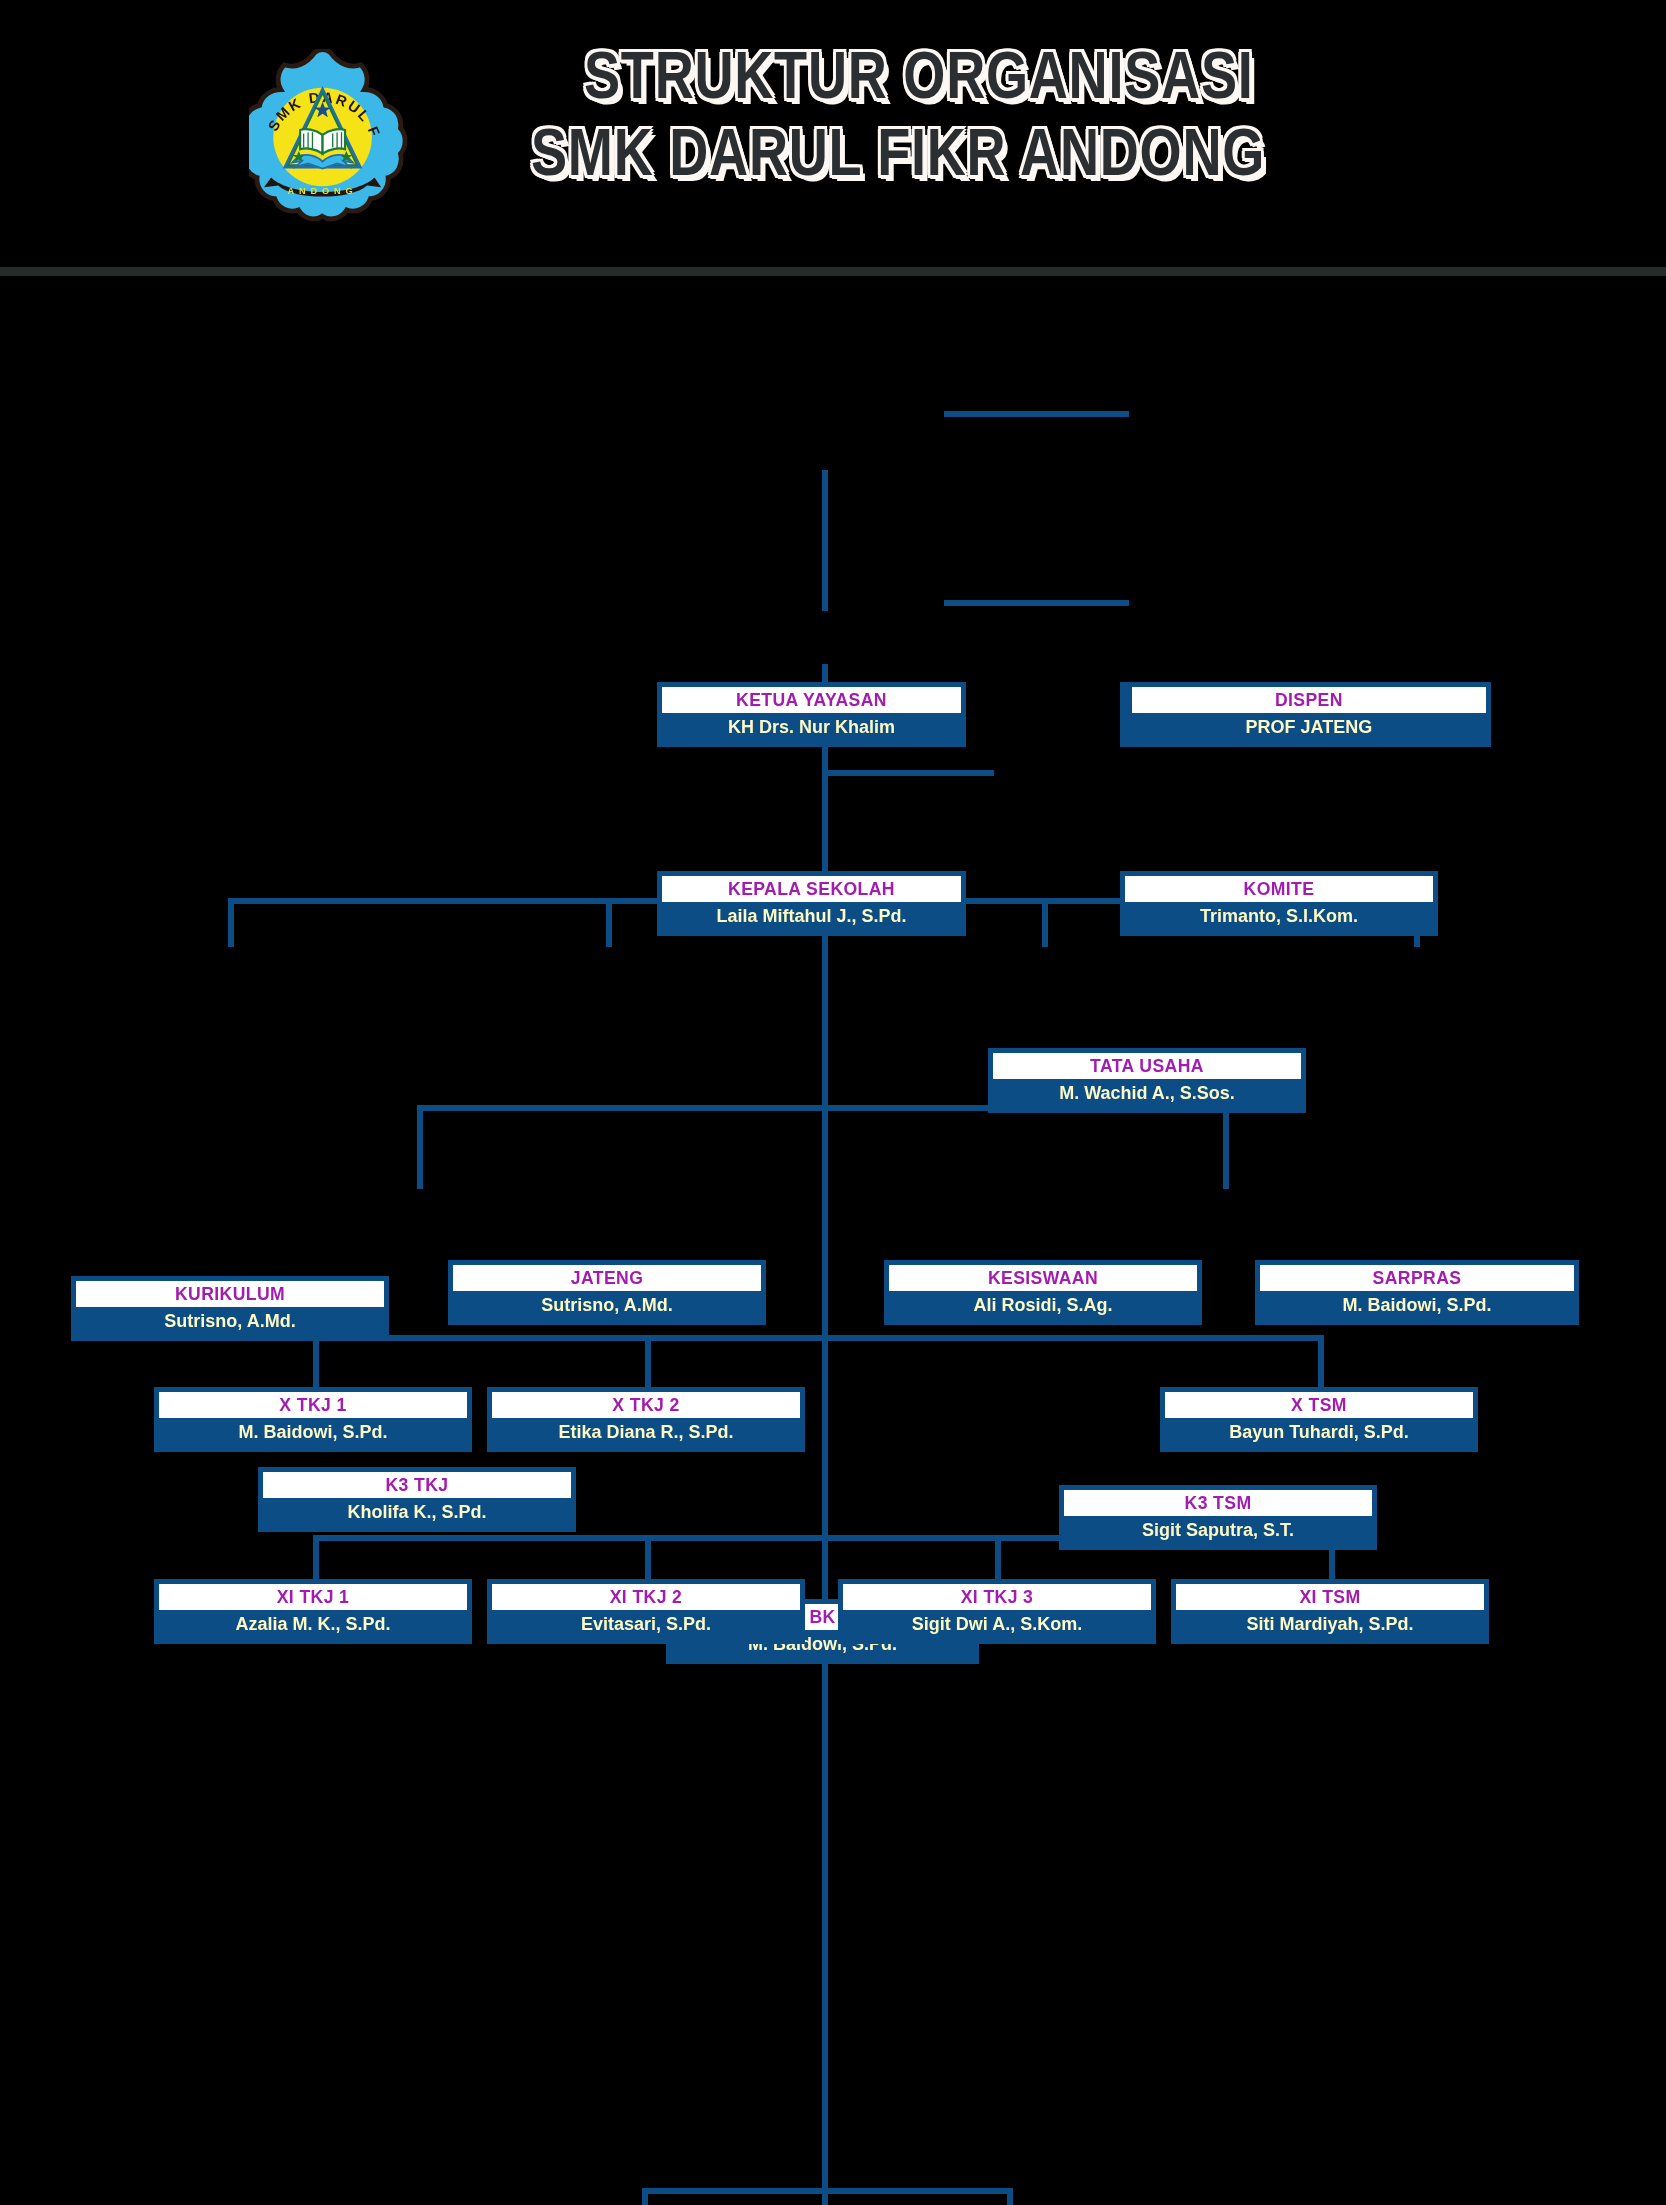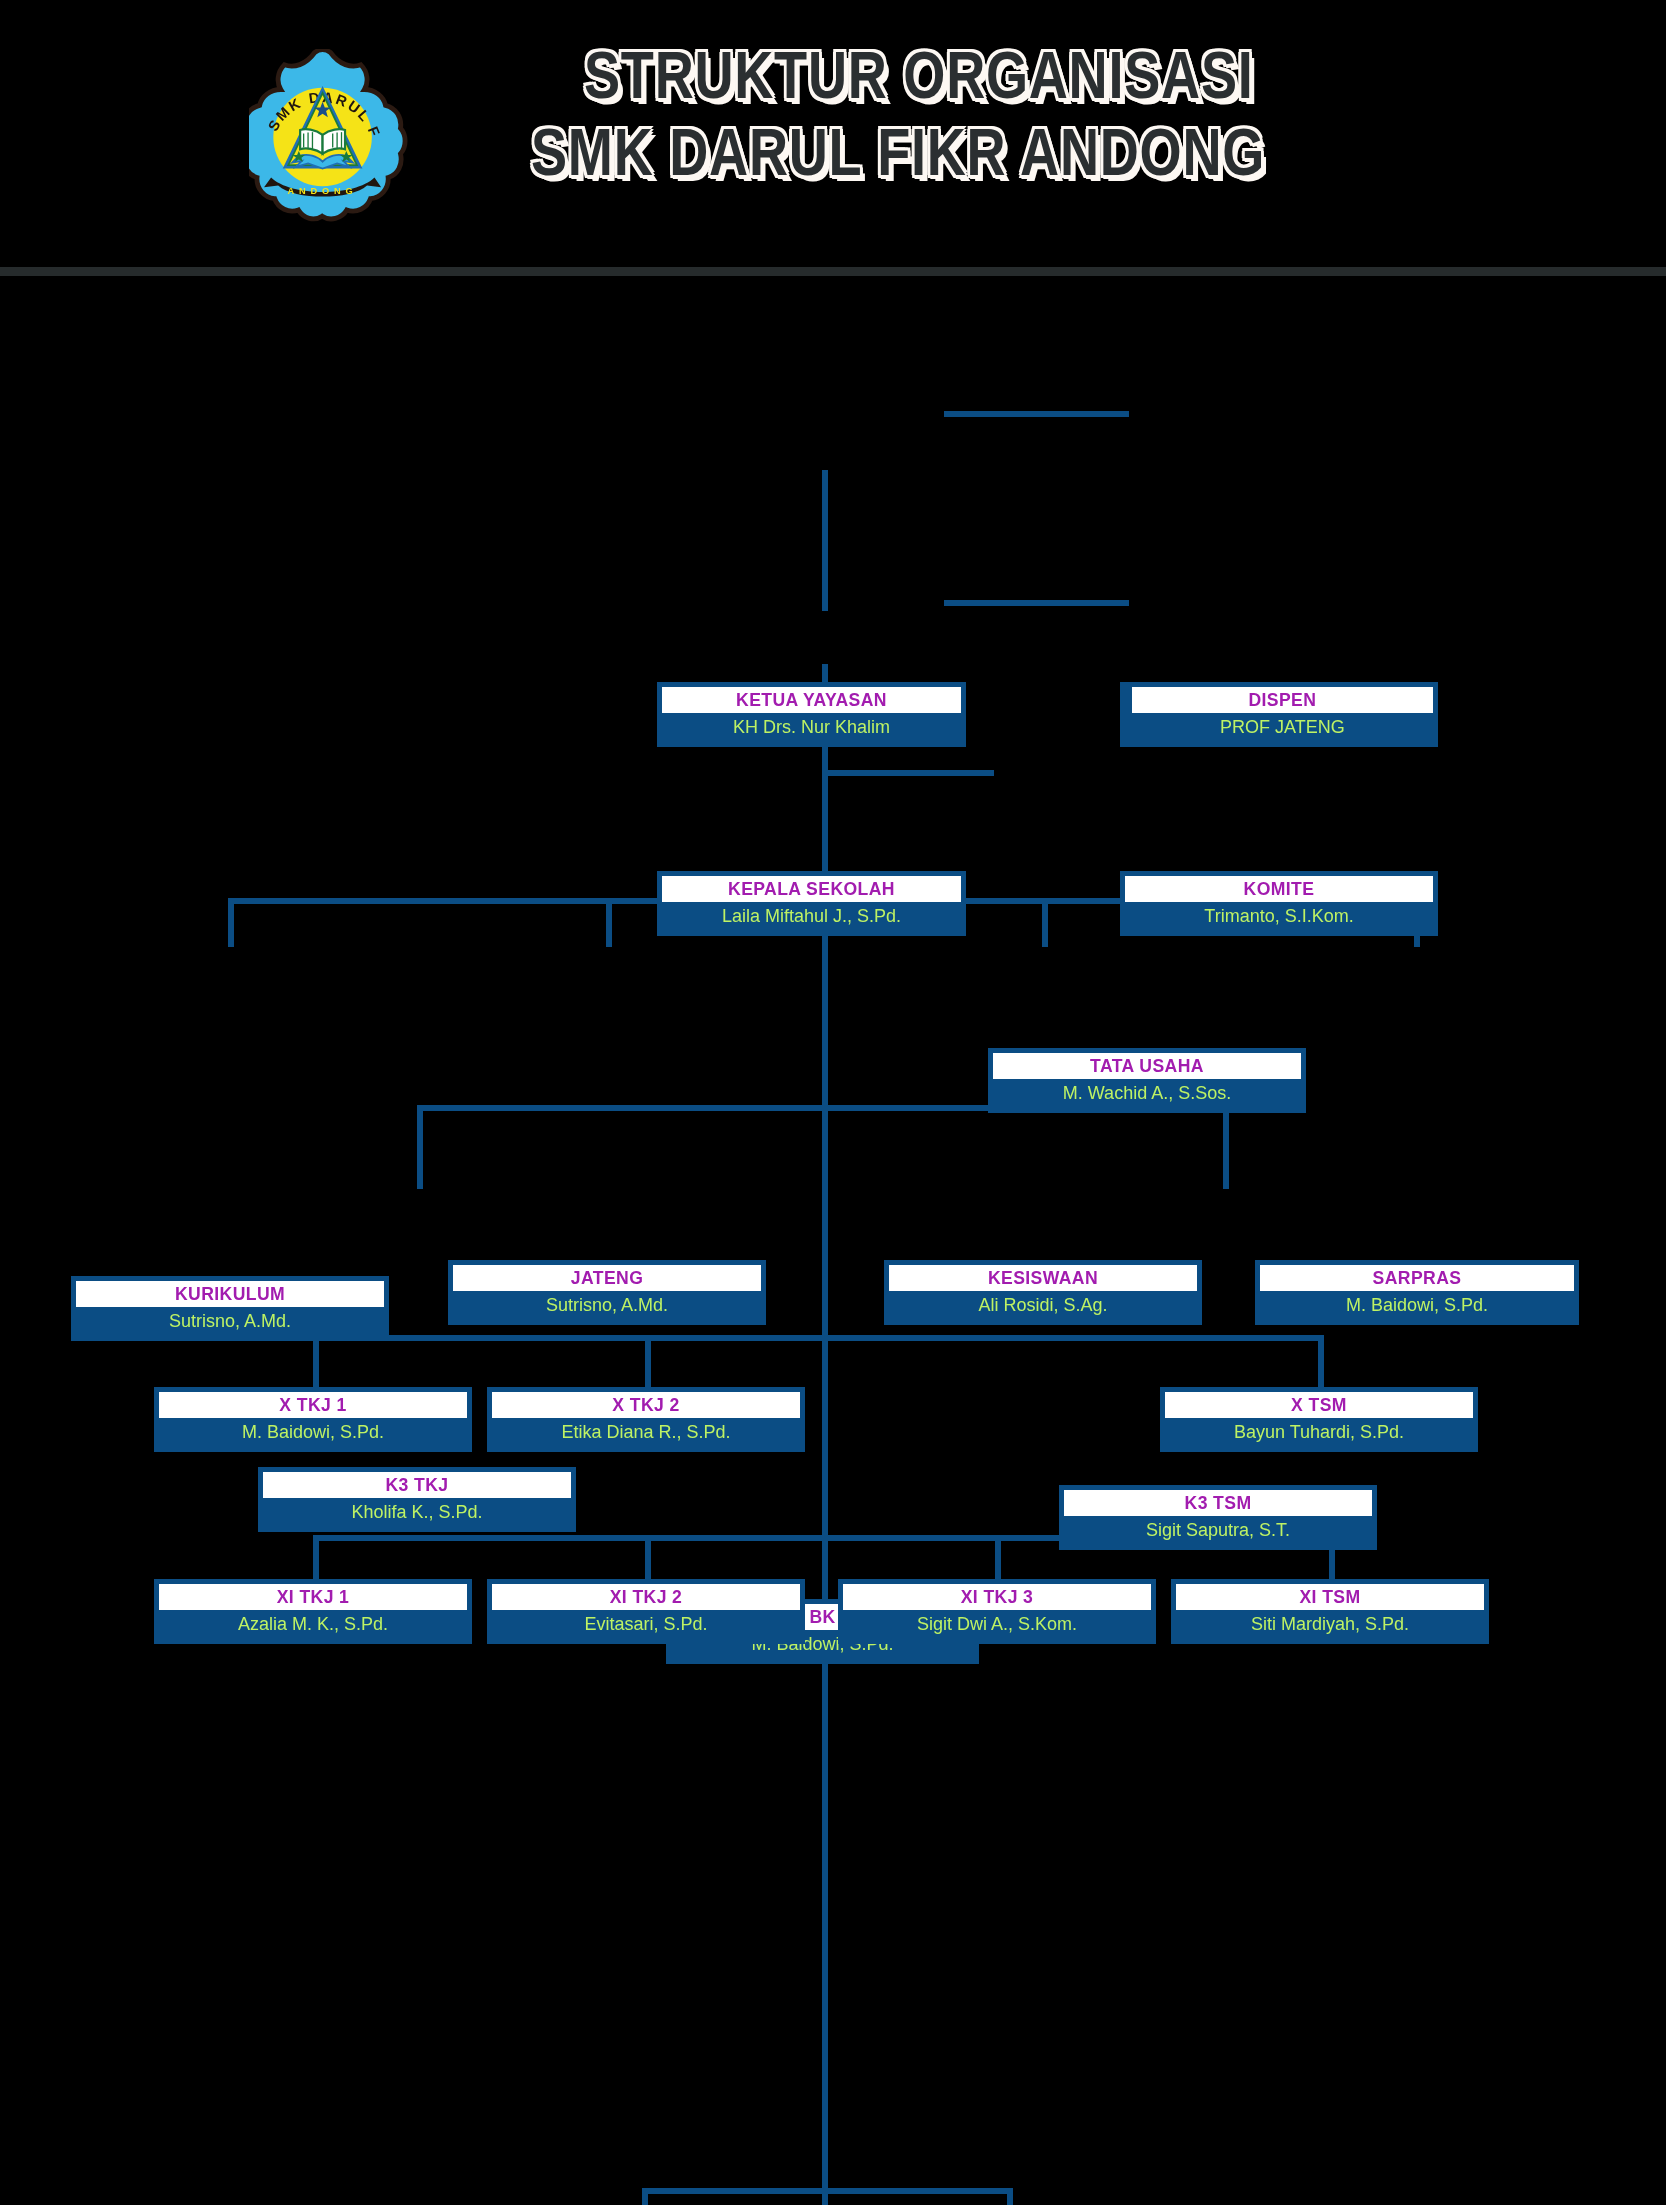--- a/index.html
+++ b/index.html
@@ -43,21 +43,21 @@
   #chart{position:absolute;left:0;top:276px;width:1667px;height:2224px;}
 
   
   .node{position:absolute;background:#0b4d84;box-sizing:border-box;padding:5.3px;}
   .node .hd{
     background:#ffffff;color:#a21caf;font-weight:bold;
     display:flex;align-items:center;justify-content:center;text-align:center;
     letter-spacing:0.4px;box-sizing:border-box;
   }
   .node .nm{
-    color:#bef264;font-weight:normal;
+    color:#fef9c3;font-weight:bold;
     display:flex;align-items:center;justify-content:center;text-align:center;
     box-sizing:border-box;
   }
 
   
   .n-std .hd{height:25.6px;font-size:17.6px;}
   .n-std .nm{height:29px;font-size:18px;}
 
   
   .ln{position:absolute;background:#0b4d84;}
@@ -168,21 +168,21 @@
 
   <div class="ln h" style="left:642px;top:1912px;width:370px;"></div>
   <div class="ln v" style="left:642px;top:1912px;height:53px;"></div>
   <div class="ln v" style="left:1007px;top:1912px;height:53px;"></div>
 
   <div class="node n-std" style="left:657px;top:406px;width:309px;">
     <div class="hd">KETUA YAYASAN</div>
     <div class="nm">KH Drs. Nur Khalim</div>
   </div>
 
-  <div class="node n-std" style="left:1120px;top:406px;width:318px;padding-left:12px;">
+  <div class="node n-std" style="left:1120px;top:406px;width:371px;padding-left:12px;">
     <div class="hd">DISPEN</div>
     <div class="nm">PROF JATENG</div>
   </div>
 
   <div class="node n-std" style="left:657px;top:595px;width:309px;">
     <div class="hd">KEPALA SEKOLAH</div>
     <div class="nm">Laila Miftahul J., S.Pd.</div>
   </div>
 
   <div class="node n-std" style="left:1120px;top:595px;width:318px;">

